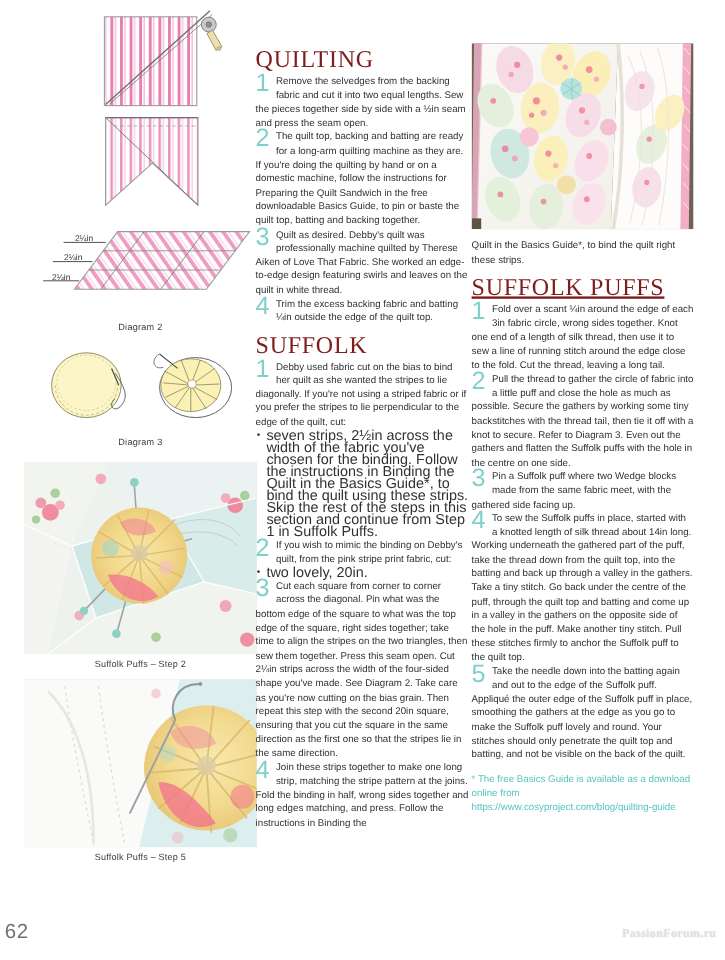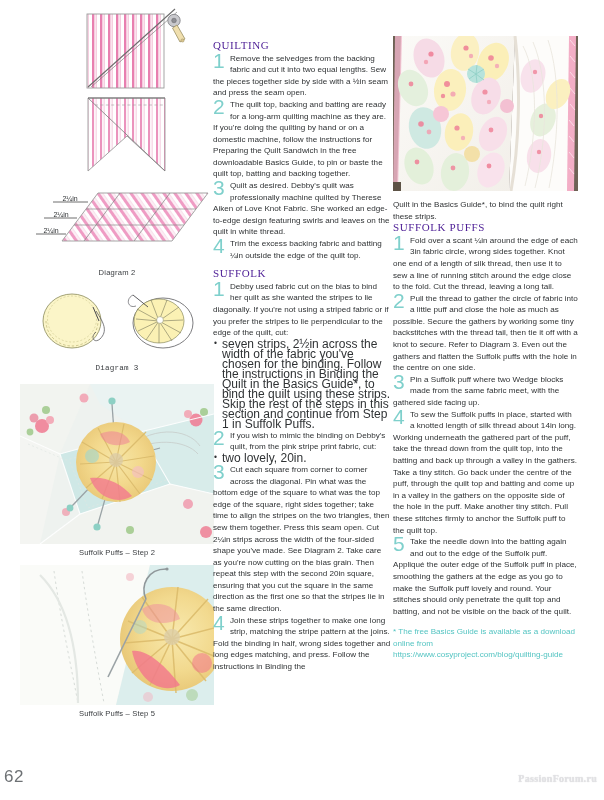--- a/index.html
+++ b/index.html
@@ -14,23 +14,23 @@
 
   
   .col { position: absolute; top: 0; }
   .col-left   { left: 20px;  width: 194px; }
   .col-mid    { left: 213px; width: 178px; }
   .col-right  { left: 393px; width: 185px; }
 
   
   .sec-head {
     font-family: "Liberation Serif", serif;
-    font-size: 11px;
+    font-size: 20px;
     letter-spacing: 0.6px;
-    color: #4c1d95;
+    color: #7f1d1d;
     margin: 0 0 1px 0;
     line-height: 1.05;
     font-weight: 400;
   }
   .body-txt {
     font-size: 8.1px;
     line-height: 11.6px;
     color: #2f3234;
     text-align: left;
     letter-spacing: 0.01px;
@@ -206,21 +206,21 @@
               <line x1="139" y1="34" x2="163" y2="33"></line>
             <line x1="139" y1="34" x2="159" y2="20"></line>
               <line x1="139" y1="34" x2="147" y2="13"></line>
             <line x1="139" y1="34" x2="131" y2="13"></line>
           </g>
           <circle cx="140" cy="33" r="3.4" fill="#ffffff" stroke="#8a8a5a" stroke-width="0.5"></circle>
           <line x1="113" y1="8" x2="128" y2="20" stroke="#4a4a4e" stroke-width="0.9"></line>
           <path d="M113 8 C105 12, 108 22, 116 19" fill="none" stroke="#5c5c60" stroke-width="0.7"></path>
         </g>
       </svg>
-      <div class="dgm-caption" style="padding-top:3px;font-family:Liberation Mono, monospace;">Diagram 3</div>
+      <div class="dgm-caption" style="padding-top:3px;">Diagram 3</div>
     </div>
 
     <div style="padding-top:12px;">
       <div class="photo" style="width:194px;height:160px;">
         <svg viewBox="0 0 194 160" preserveAspectRatio="none">
           <defs>
             <radialGradient id="puffG" cx="50%" cy="48%" r="55%">
               <stop offset="0%" stop-color="#f6e6a8"></stop>
               <stop offset="55%" stop-color="#f3d98d"></stop>
               <stop offset="100%" stop-color="#e9c877"></stop>
@@ -372,21 +372,21 @@
     <div class="step body-txt">
       <span class="num">1</span>
       <span class="txt">Remove the selvedges from the backing fabric and cut it into two equal lengths. Sew the pieces together side by side with a ½in seam and press the seam open.</span>
     </div>
     <div class="step body-txt">
       <span class="num">2</span>
       <span class="txt">The quilt top, backing and batting are ready for a long-arm quilting machine as they are. If you're doing the quilting by hand or on a domestic machine, follow the instructions for Preparing the Quilt Sandwich in the free downloadable Basics Guide, to pin or baste the quilt top, batting and backing together.</span>
     </div>
     <div class="step body-txt">
       <span class="num">3</span>
-      <span class="txt">Quilt as desired. Debby's quilt was professionally machine quilted by Therese Aiken of Love Knot Fabric. She worked an edge-to-edge design featuring swirls and leaves on the quilt in white thread.</span>
+      <span class="txt">Quilt as desired. Debby's quilt was professionally machine quilted by Therese Aiken of Love That Fabric. She worked an edge-to-edge design featuring swirls and leaves on the quilt in white thread.</span>
     </div>
     <div class="step body-txt">
       <span class="num">4</span>
       <span class="txt">Trim the excess backing fabric and batting ¼in outside the edge of the quilt top.</span>
     </div>
 
     <h2 class="sec-head" style="margin-top:7px;">SUFFOLK</h2>
 
     <div class="step body-txt">
       <span class="num">1</span>
@@ -513,21 +513,21 @@
           <path d="M140 6 C156 44, 154 104, 142 152"></path>
           <path d="M155 4 C168 42, 166 102, 156 152"></path>
         </g>
 
         <rect x="0" y="146" width="8" height="9" fill="#5d5246"></rect>
       </svg>
     </div>
 
     <div class="body-txt" style="padding-top:8px;">Quilt in the Basics Guide*, to bind the quilt right these strips.</div>
 
-    <h2 class="sec-head" style="">SUFFOLK PUFFS</h2>
+    <h2 class="sec-head" style="margin-top:8px;text-decoration:underline;">SUFFOLK PUFFS</h2>
 
     <div class="step body-txt">
       <span class="num">1</span>
       <span class="txt">Fold over a scant ¼in around the edge of each 3in fabric circle, wrong sides together. Knot one end of a length of silk thread, then use it to sew a line of running stitch around the edge close to the fold. Cut the thread, leaving a long tail.</span>
     </div>
     <div class="step body-txt">
       <span class="num">2</span>
       <span class="txt">Pull the thread to gather the circle of fabric into a little puff and close the hole as much as possible. Secure the gathers by working some tiny backstitches with the thread tail, then tie it off with a knot to secure. Refer to Diagram 3. Even out the gathers and flatten the Suffolk puffs with the hole in the centre on one side.</span>
     </div>
     <div class="step body-txt">

